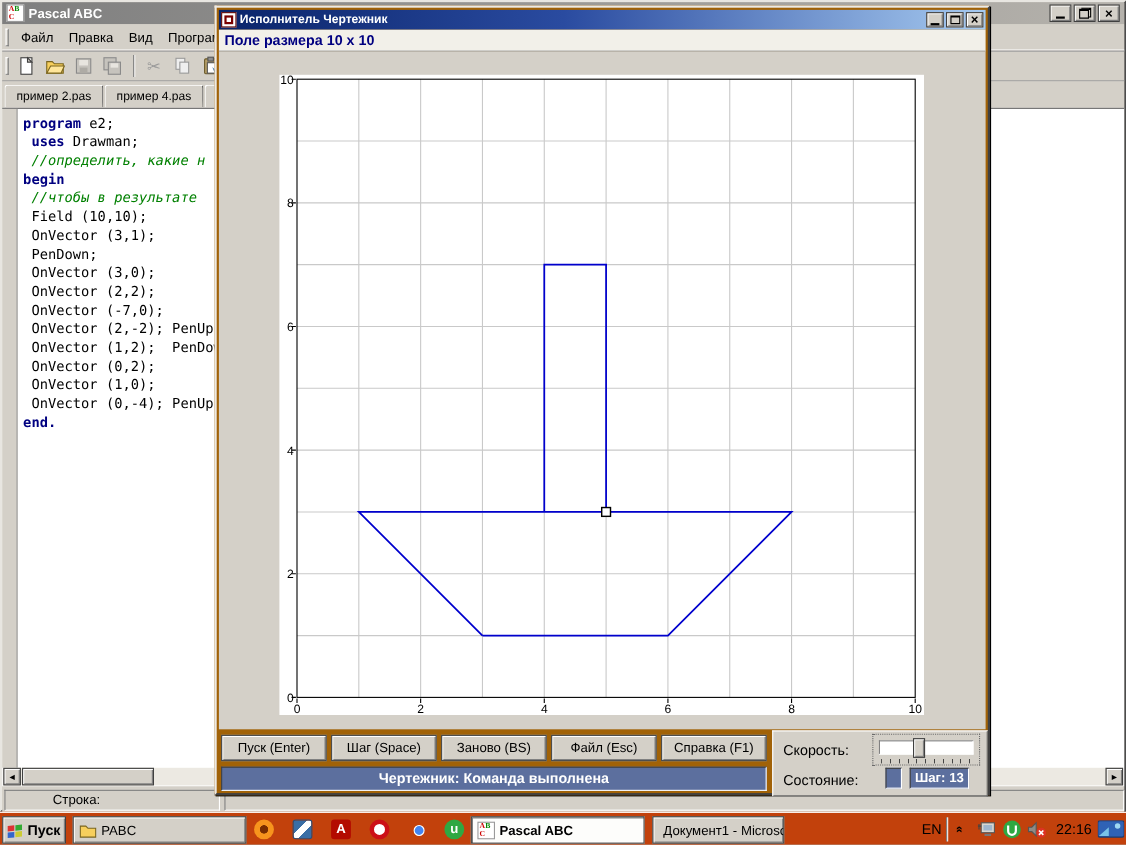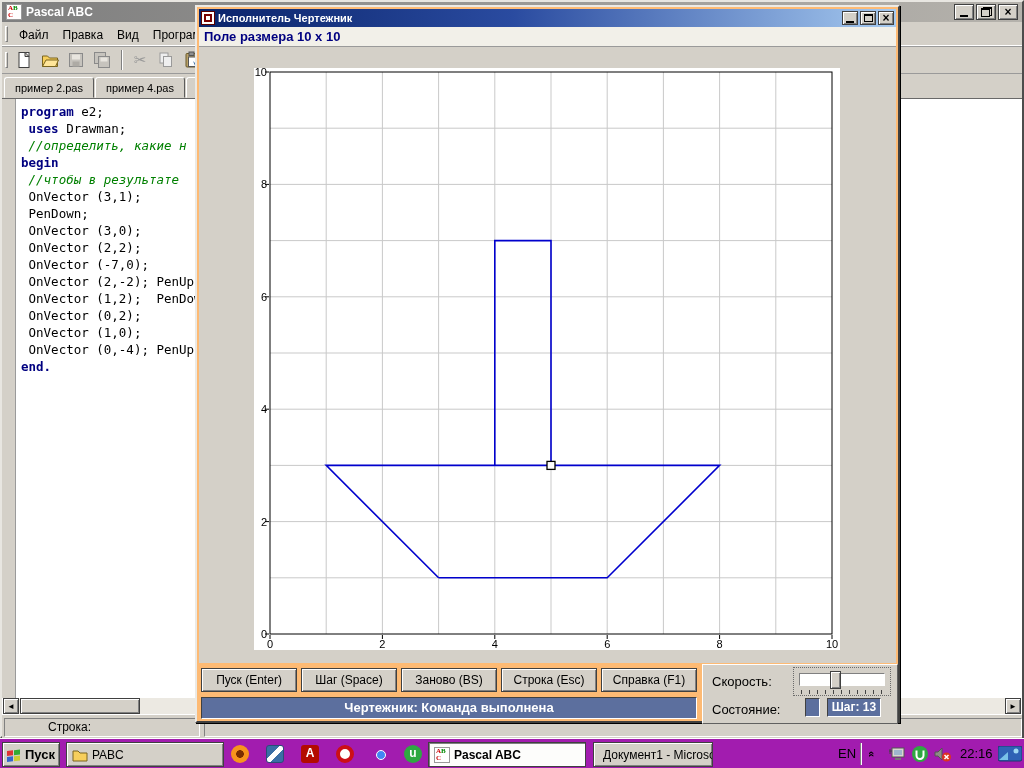--- a/index.html
+++ b/index.html
@@ -55,21 +55,21 @@
   .sbtn.left{ left:0; } .sbtn.right{ right:0; }
   .sthumb { position:absolute; left:17px; top:0; width:120px; height:16px; background:#d4d0c8; border:1px solid #404040;
             box-shadow: inset 1px 1px 0 #fff, inset -1px -1px 0 #808080; }
 
   .p-status { position:absolute; left:0; top:713px; width:100%; height:25px; background:#d4d0c8; }
   .sp1 { position:absolute; left:2px; top:3px; width:196px; height:19px; font-size:12px; line-height:17px; padding-left:6px; }
   .sp1 span { margin-right:14px;margin-left:37px; }
   .sp2 { position:absolute; left:202px; top:3px; width:818px; height:19px; }
 
   
-  .dm-win { position:absolute; left:195px; top:5px; width:705px; height:718px; background:#fdba74;
+  .dm-win { position:absolute; left:195px; top:5px; width:705px; height:718px; background:#a16207;
             border:2px solid; border-color:#eceae5 #404040 #404040 #eceae5; box-shadow:1px 1px 0 #000; }
   .dm-title { position:absolute; left:2px; top:2px; right:2px; height:18px;
               background:linear-gradient(to right,#0a246a,#2a4ba0 45%,#a6caf0); display:flex; align-items:center; padding:0 2px; }
   .dm-title-text { color:#fff; font-weight:bold; font-size:11px; margin-left:3px; }
   .dm-ico { width:14px; height:14px; background:#fff; border:1px solid #5a0000; display:flex; align-items:center; justify-content:center; }
   .dm-ico .sq { width:8px; height:8px; border:2px solid #7a0000; }
   .dm-info { position:absolute; left:2px; top:20px; right:2px; height:20px; background:#f2f0e9; border-bottom:1px solid #9a9a9a;
              font-size:13px; font-weight:bold; color:#000080; line-height:20px; padding-left:5px; }
   .dm-area { position:absolute; left:2px; top:40px; right:2px; height:616px; background:#d4d0c8; }
   .plot { position:absolute; left:55px; top:21px; width:586px; height:582px; background:#fff; }
@@ -92,21 +92,21 @@
               box-shadow: inset 1px 1px 0 #fff, inset -1px -1px 0 #808080; }
   .ticks { position:absolute; left:7px; right:7px; bottom:1px; height:4px;
            background:repeating-linear-gradient(to right,#444 0 1px,transparent 1px 8px); }
   .statebox { position:absolute; left:102px; top:33px; width:15px; height:19px; background:var(--accent,#5c6f9e);
               border:1px solid; border-color:#404040 #fff #fff #404040; }
   .stepbadge { position:absolute; left:124px; top:33px; width:54px; height:19px; background:var(--accent,#5c6f9e);
                border:1px solid; border-color:#404040 #fff #fff #404040; color:#fff; font-weight:bold; font-size:12px;
                text-align:center; line-height:17px; }
 
   
-  .taskbar { position:absolute; left:0; top:738px; width:1024px; height:30px; background:#a21caf; border-top:1px solid #fff; }
+  .taskbar { position:absolute; left:0; top:738px; width:1024px; height:30px; background:#c2410c; border-top:1px solid #fff; }
   .startbtn { position:absolute; left:2px; top:3px; width:58px; height:25px; display:flex; align-items:center; gap:3px; padding-left:3px;
               background:#d4d0c8; border:1px solid #404040; box-shadow: inset 1px 1px 0 #fff, inset -1px -1px 0 #808080;
               font-weight:bold; font-size:13px; font-family:"Liberation Sans",sans-serif; }
   .taskbtn { position:absolute; top:3px; height:25px; display:flex; align-items:center; gap:4px; padding:0 5px;
              background:#d4d0c8; border:1px solid #404040; box-shadow: inset 1px 1px 0 #fff, inset -1px -1px 0 #808080;
              font-size:12px; font-family:"Liberation Sans",sans-serif; white-space:nowrap; overflow:hidden; }
   .taskbtn.active { background:#fdfdfb; box-shadow: inset 1px 1px 0 #808080, inset -1px -1px 0 #fff; font-weight:bold; }
   .qicon { position:absolute; top:6px; width:18px; height:18px; border-radius:3px; }
   .circ { border-radius:50%; }
   .q-aimp   { background:radial-gradient(circle at 50% 50%, #7a2d00 0 28%, #f7941d 32% 100%); }
@@ -205,20 +205,21 @@
       </div>
 
     <div class="p-editor">
       <div class="gutter"></div>
       <div id="code-lines" class="code">
           <div class="code-line"><span class="tok-kw">program</span><span class="tok-plain"> e2;</span></div>
           <div class="code-line"><span class="tok-plain"> </span><span class="tok-kw">uses</span><span class="tok-plain"> Drawman;</span></div>
           <div class="code-line"><span class="tok-cm"> //определить, какие н</span></div>
           <div class="code-line"><span class="tok-kw">begin</span></div>
           <div class="code-line"><span class="tok-cm"> //чтобы в результате</span></div>
+          <div class="code-line"><span class="tok-plain"> Field (10,10);</span></div>
           <div class="code-line"><span class="tok-plain"> OnVector (3,1);</span></div>
           <div class="code-line"><span class="tok-plain"> PenDown;</span></div>
           <div class="code-line"><span class="tok-plain"> OnVector (3,0);</span></div>
           <div class="code-line"><span class="tok-plain"> OnVector (2,2);</span></div>
           <div class="code-line"><span class="tok-plain"> OnVector (-7,0);</span></div>
           <div class="code-line"><span class="tok-plain"> OnVector (2,-2); PenUp;</span></div>
           <div class="code-line"><span class="tok-plain"> OnVector (1,2);  PenDown;</span></div>
           <div class="code-line"><span class="tok-plain"> OnVector (0,2);</span></div>
           <div class="code-line"><span class="tok-plain"> OnVector (1,0);</span></div>
           <div class="code-line"><span class="tok-plain"> OnVector (0,-4); PenUp;</span></div>
@@ -307,21 +308,21 @@
             <polyline points="184.60000000000002,509.8 353.20000000000005,509.8 465.6,397.4 72.2,397.4 184.60000000000002,509.8" fill="none" stroke="#0000cd" stroke-width="1.6"></polyline>
             <polyline points="240.8,397.4 240.8,172.59999999999997 297,172.59999999999997 297,397.4" fill="none" stroke="#0000cd" stroke-width="1.6"></polyline>
             <rect x="293" y="393.4" width="8" height="8" fill="#fff" stroke="#000" stroke-width="1.3"></rect>
           </svg></div>
     </div>
 
     <div class="dm-btnrow" id="dm-buttons">
         <button class="dm-btn" style="left: 4px;">Пуск (Enter)</button>
         <button class="dm-btn" style="left: 104px;">Шаг (Space)</button>
         <button class="dm-btn" style="left: 204px;">Заново (BS)</button>
-        <button class="dm-btn" style="left: 304px;">Строка (Esc)</button>
+        <button class="dm-btn" style="left: 304px;">Файл (Esc)</button>
         <button class="dm-btn" style="left: 404px;">Справка (F1)</button>
       </div>
     <div class="dm-status">Чертежник: Команда выполнена</div>
 
     <div class="dm-panel">
       <span class="dm-lbl lbl-speed">Скорость:</span>
       <div class="slider">
         <div class="groove"></div>
         <div class="sl-thumb"></div>
         <div class="ticks"></div>

